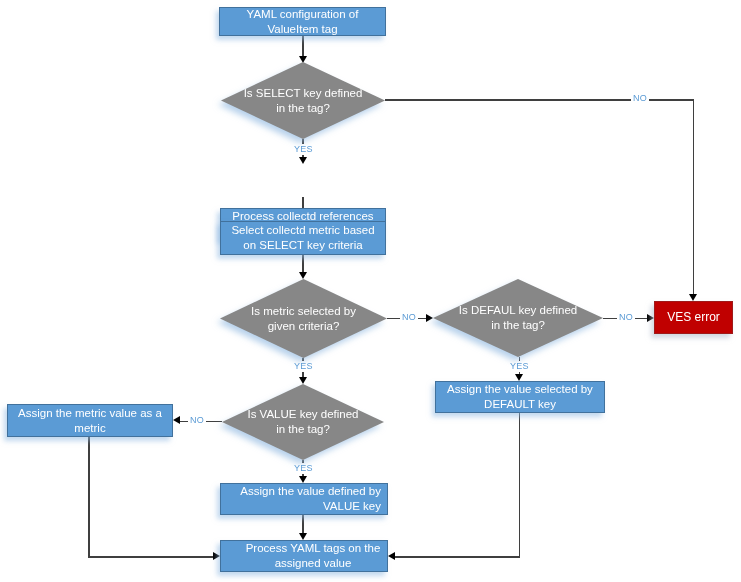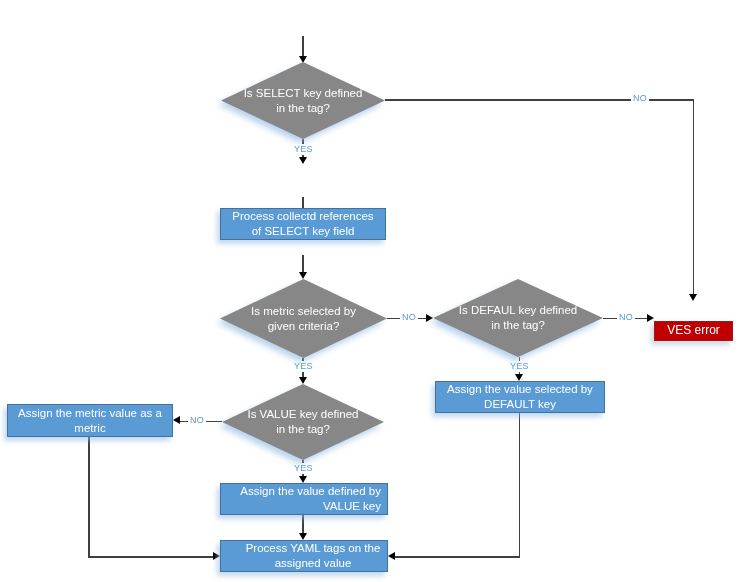--- a/index.html
+++ b/index.html
@@ -96,45 +96,51 @@
   <div class="elabel" style="left:292px;top:463px;">YES</div>
   <div class="ah ah-down" style="left:298.5px;top:476px;"></div>
 
   <div class="vline" style="left:302.25px;top:515px;height:19px;"></div>
   <div class="ah ah-down" style="left:298.5px;top:533px;"></div>
 
   <div class="vline" style="left:88px;top:437px;height:120.5px;"></div>
   <div class="hline" style="left:88px;top:556px;width:126px;"></div>
   <div class="ah ah-right" style="left:213px;top:552.25px;"></div>
 
+  <div class="node rect" style="left:219px;top:7px;width:167px;height:29px;">
+    <span>YAML configuration of ValueItem tag</span>
+  </div>
 
   <div class="diamond-wrap" style="left:221px;top:62px;width:164px;height:77px;">
     <div class="diamond">
       <span>Is SELECT key defined in the tag?</span>
     </div>
   </div>
 
   <div class="node rect" style="left:220px;top:164px;width:166px;height:32px;margin-top:44px;">
     <span>Process collectd references of SELECT key field</span>
   </div>
 
+  <div class="node rect" style="left:220px;top:221px;width:166px;height:34px;">
+    <span>Select collectd metric based on SELECT key criteria</span>
+  </div>
 
   <div class="diamond-wrap" style="left:220px;top:279px;width:167px;height:79px;">
     <div class="diamond">
       <span>Is metric selected by given criteria?</span>
     </div>
   </div>
 
   <div class="diamond-wrap" style="left:433px;top:279px;width:170px;height:78px;">
     <div class="diamond">
       <span>Is DEFAUL key defined in the tag?</span>
     </div>
   </div>
 
-  <div class="node error" style="left:654px;top:301px;width:79px;height:20px;margin-top:20px;">
+  <div class="node error" style="left:654px;top:301px;width:79px;height:33px;">
     <span>VES error</span>
   </div>
 
   <div class="node rect" style="left:435px;top:381px;width:170px;height:32px;">
     <span>Assign the value selected by DEFAULT key</span>
   </div>
 
   <div class="diamond-wrap" style="left:222px;top:384px;width:162px;height:76px;">
     <div class="diamond">
       <span>Is VALUE key defined in the tag?</span>

